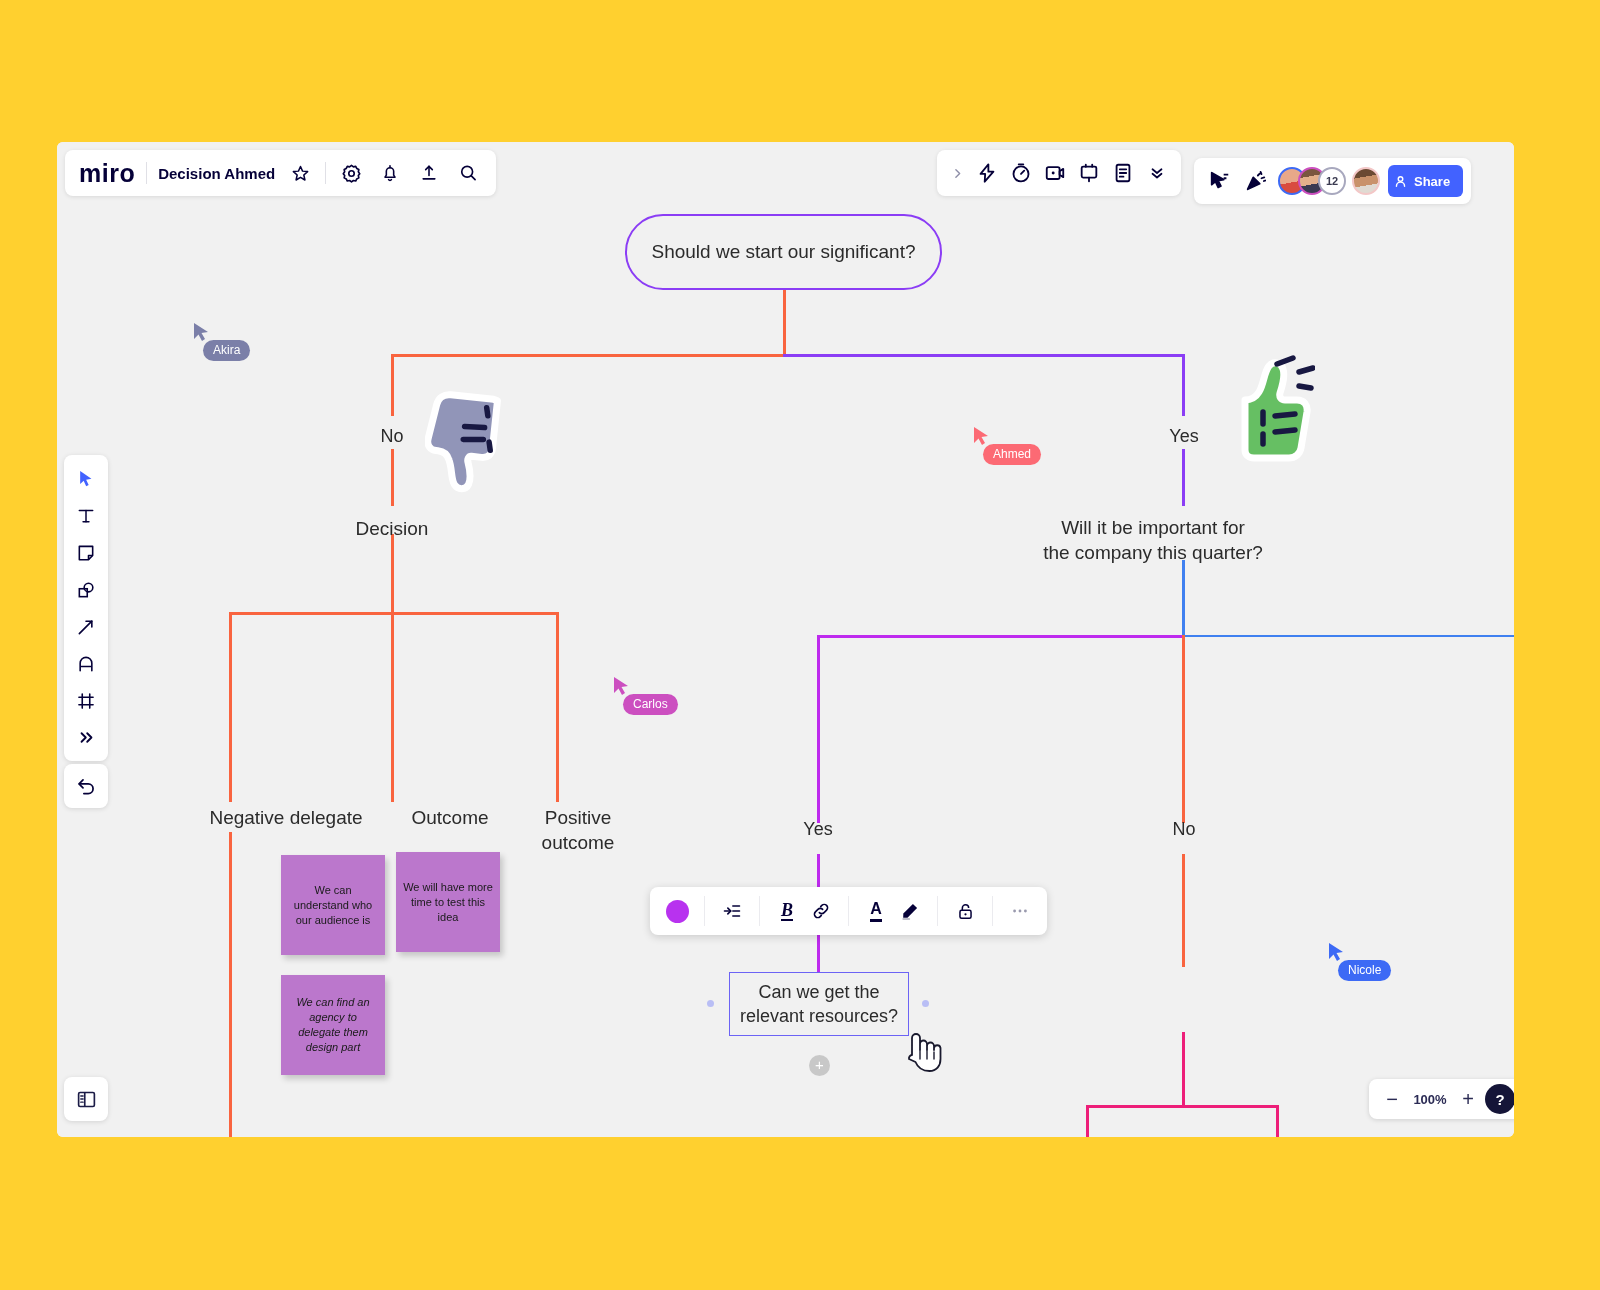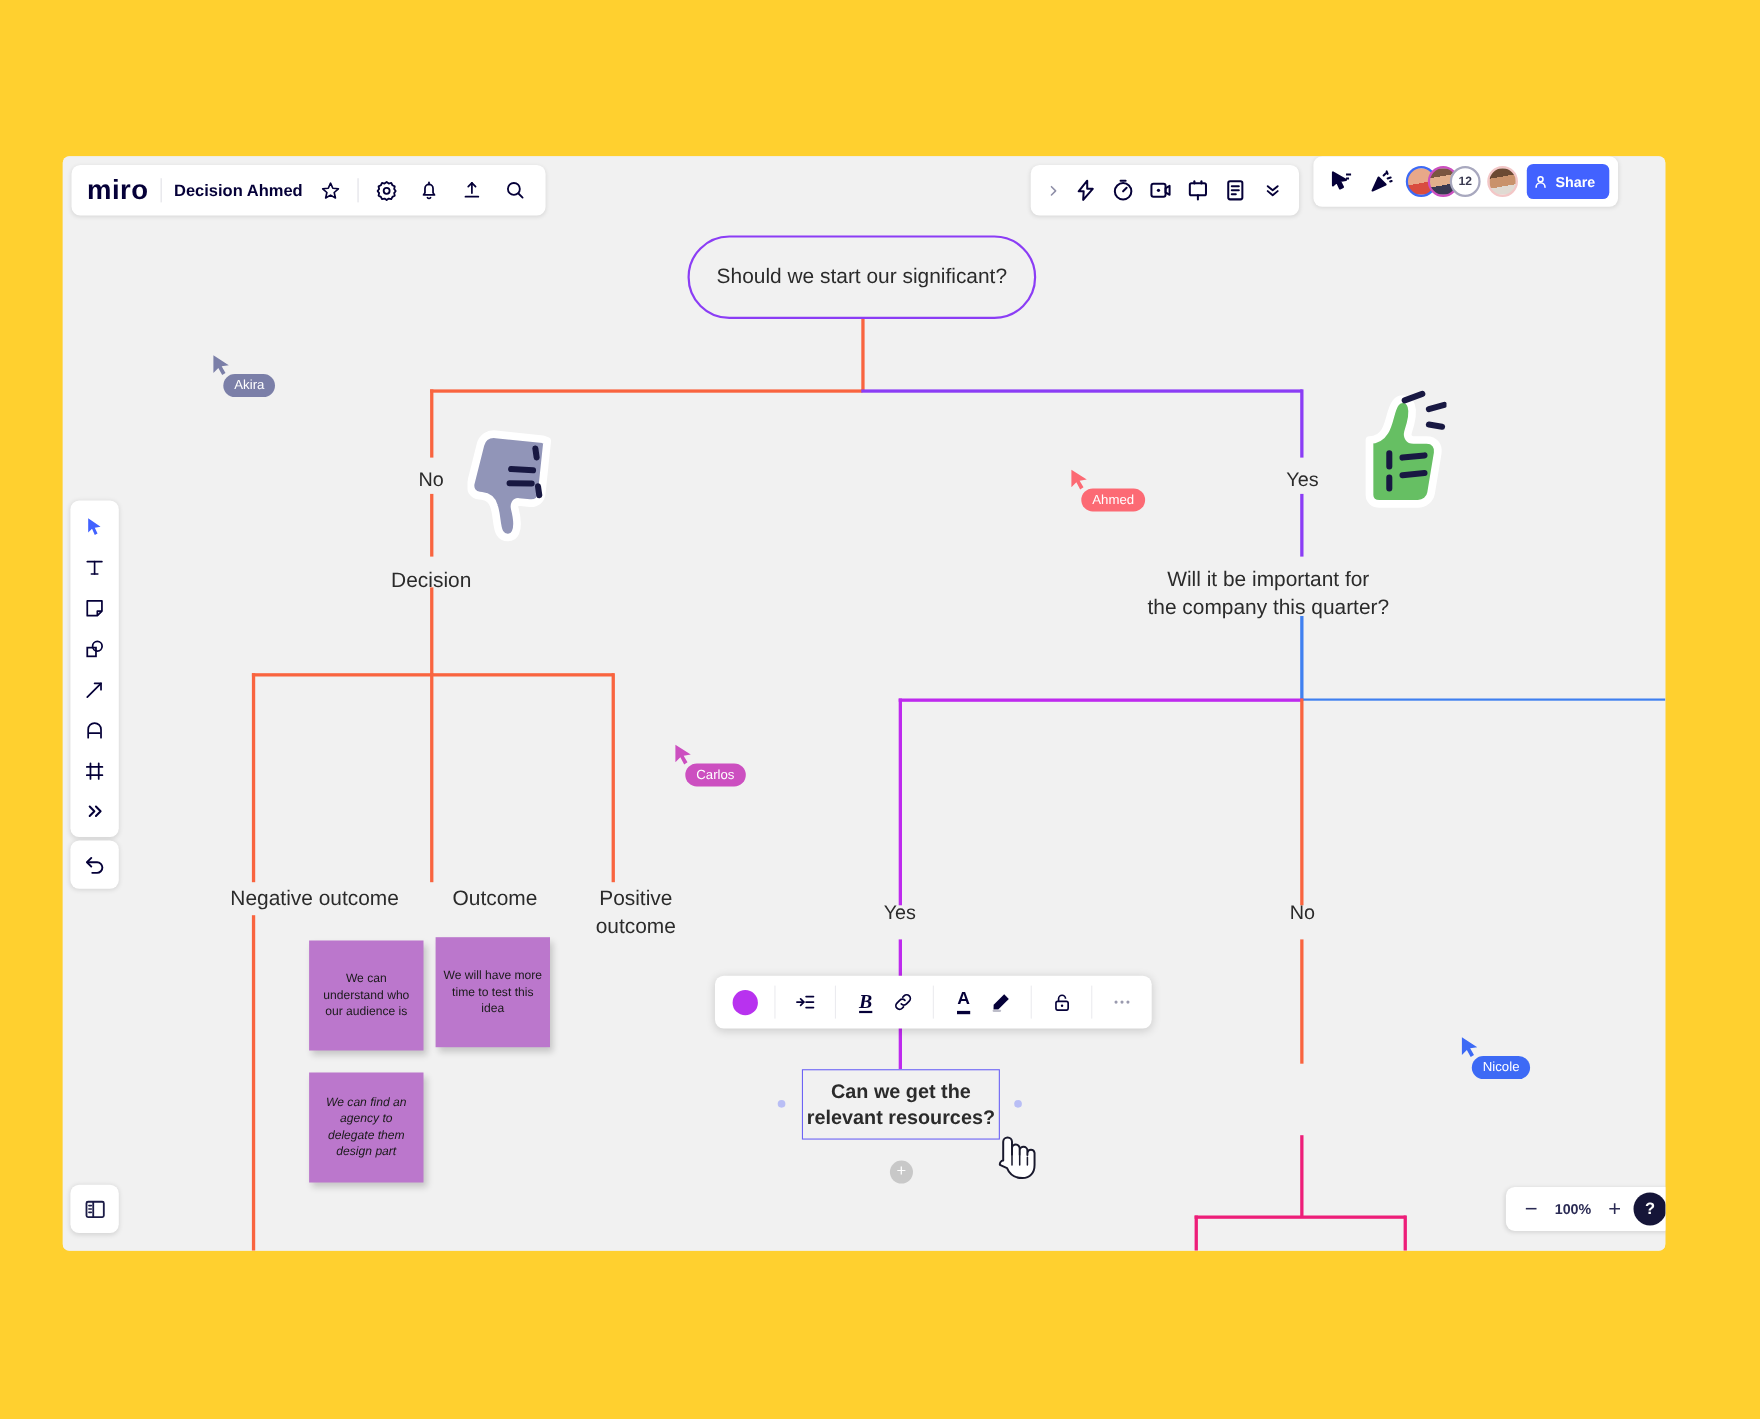--- a/index.html
+++ b/index.html
@@ -62,21 +62,21 @@
 
   
   #selected-node {
     position: absolute;
     left: 672px; top: 830px;
     width: 180px; height: 64px;
     border: 1.6px solid #6C63F5;
     background: #F1F1F1;
     display: flex; align-items: center; justify-content: center;
     text-align: center;
-    color: #2b2b2b; font-size: 18px; line-height: 24px; font-weight: bold;
+    color: #2b2b2b; font-size: 18px; line-height: 24px;
   }
   .sel-handle {
     position: absolute;
     width: 7px; height: 7px; border-radius: 50%;
     background: #B9BEF5;
   }
   #add-child-btn {
     position: absolute;
     left: 752px; top: 913px;
     width: 21px; height: 21px; border-radius: 50%;
@@ -123,21 +123,21 @@
     display: flex; align-items: center; justify-content: center;
     color: #050038;
   }
   #topbar-center {
     position: absolute; left: 880px; top: 8px;
     height: 46px; background: #fff; border-radius: 8px;
     display: flex; align-items: center; padding: 0 10px; gap: 6px;
     box-shadow: 0 1px 4px rgba(0,0,0,.10);
   }
   #topbar-right {
-    position: absolute; left: 1137px; top: 0;
+    position: absolute; left: 1137px; top: 16px;
     height: 46px; background: #fff; border-radius: 8px;
     display: flex; align-items: center; padding: 0 8px 0 12px; gap: 8px;
     box-shadow: 0 1px 4px rgba(0,0,0,.10);
   }
   .avatar {
     width: 28px; height: 28px; border-radius: 50%;
     border: 2px solid #fff;
     display: flex; align-items: center; justify-content: center;
     font-size: 11px; font-weight: 700; color: #3a3a50;
     overflow: hidden;
@@ -272,21 +272,21 @@
 
     <div id="root-node">
       <span>Should we start our significant?</span>
     </div>
 
     <div class="branch-label" style="left:295px; top:283px; width:80px;">No</div>
     <div class="branch-label" style="left:1087px; top:283px; width:80px;">Yes</div>
     <div class="node-label" style="left:265px; top:374px; width:140px;">Decision</div>
     <div class="node-label" style="left:937px; top:373px; width:318px;">Will it be important for<br>the company this quarter?</div>
 
-    <div class="node-label" style="left:109px; top:663px; width:240px;">Negative outcome</div>
+    <div class="node-label" style="left:109px; top:663px; width:240px;">Negative delegate</div>
     <div class="node-label" style="left:313px; top:663px; width:160px;">Outcome</div>
     <div class="node-label" style="left:441px; top:663px; width:160px;">Positive<br>outcome</div>
     <div class="branch-label" style="left:721px; top:676px; width:80px;">Yes</div>
     <div class="branch-label" style="left:1087px; top:676px; width:80px;">No</div>
 
     <div id="selected-node">
       <span><span>Can we get the</span><br><span>relevant resources?</span></span>
     </div>
     <div class="sel-handle" style="left:650px; top:858px;"></div>
     <div class="sel-handle" style="left:865px; top:858px;"></div>

